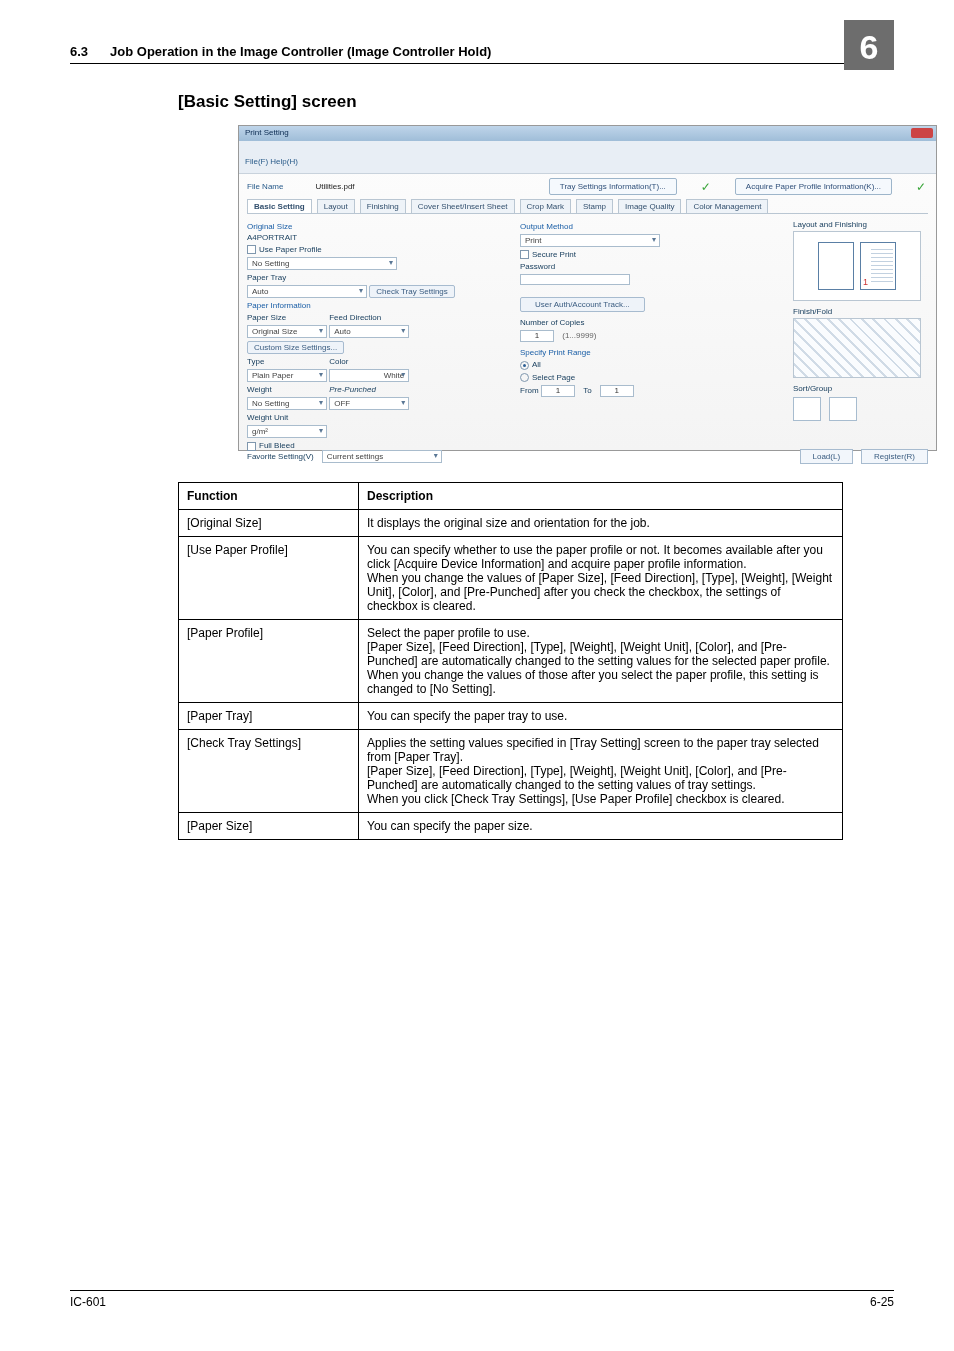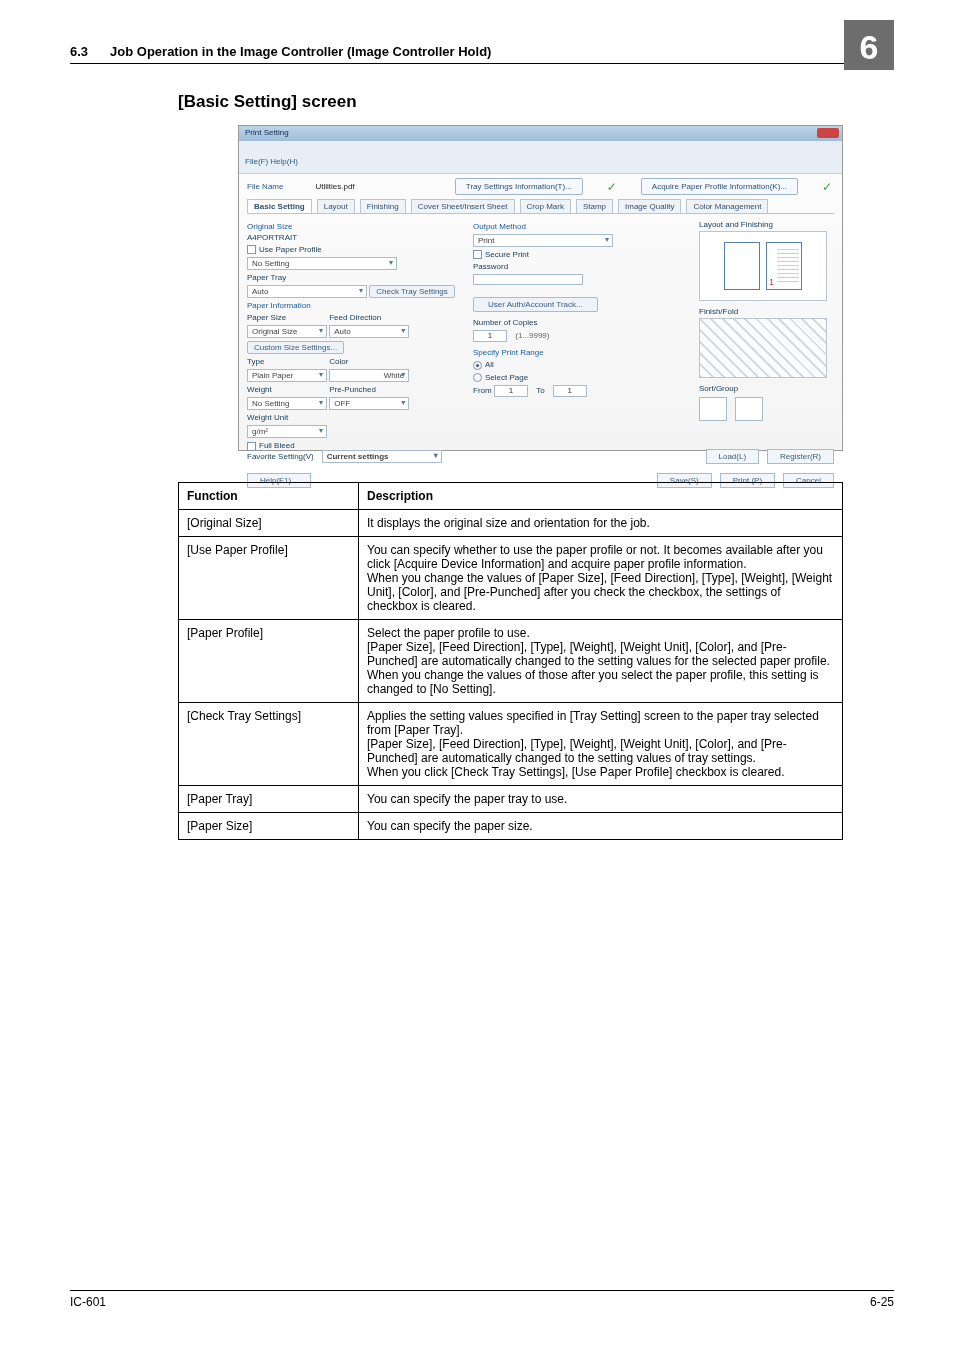--- a/index.html
+++ b/index.html
@@ -46,21 +46,21 @@
     position: absolute;
     left: 178px;
     top: 92px;
     font-size: 17px;
     font-weight: bold;
   }
   .shot {
     position: absolute;
     left: 238px;
     top: 125px;
-    width: 605px;
+    width: 699px;
     height: 326px;
     border: 1px solid #999;
     background: linear-gradient(#fdfdfd,#f4f4f4);
     font-size: 8px;
     color: #133a5a;
   }
   .shot-titlebar {
     height: 15px;
     background: linear-gradient(#bfd5ea,#9fbdd8);
     padding: 2px 6px;
@@ -223,21 +223,21 @@
         <div class="rowline">
           <span style="display:inline-block;width:80px;">Type</span>
           <span style="display:inline-block;width:80px;">Color</span>
         </div>
         <div class="rowline">
           <span class="dd" style="width:80px;">Plain Paper</span>
           <span class="dd" style="width:80px;text-align:right;">White</span>
         </div>
         <div class="rowline">
           <span style="display:inline-block;width:80px;">Weight</span>
-          <span style="display:inline-block;width:80px;">Pre-Punched</span>
+          <span style="display:inline-block;width:80px;font-style:italic;">Pre-Punched</span>
         </div>
         <div class="rowline">
           <span class="dd" style="width:80px;">No Setting</span>
           <span class="dd" style="width:80px;">OFF</span>
         </div>
         <div class="rowline">Weight Unit</div>
         <div class="rowline"><span class="dd" style="width:80px;">g/m²</span></div>
         <div class="rowline"><span class="chk"></span><span>Full Bleed</span></div>
       </div>
 
@@ -277,31 +277,24 @@
         <div style="margin-top:6px;">Sort/Group</div>
         <div class="sort-ico">
               <div></div>
               <div></div>
             </div>
       </div>
     </div>
 
     <div class="footer-row">
       <span>Favorite Setting(V)</span>
-      <span class="dd" style="width:120px;font-weight:bold;">Current settings</span>
+      <span class="dd" style="width:120px;">Current settings</span>
       <span style="margin-left:auto;"></span>
       <span class="ftr-btn">Load(L)</span>
       <span class="ftr-btn">Register(R)</span>
-    </div>
-    <div style="position:absolute;left:8px;right:8px;bottom:-18px;display:flex;align-items:center;gap:8px;">
-      <span class="ftr-btn">Help(F1)...</span>
-      <span style="margin-left:auto;"></span>
-      <span class="ftr-btn">Save(S)</span>
-      <span class="ftr-btn">Print (P)</span>
-      <span class="ftr-btn">Cancel</span>
     </div>
   </div>
 </div>
 
 <table class="ftable">
   <tbody>
         <tr>
     <th>Function</th>
     <th>Description</th>
   </tr>
@@ -311,26 +304,26 @@
         </tr>
   <tr>
           <td>[Use Paper Profile]</td>
           <td>You can specify whether to use the paper profile or not. It becomes available after you click [Acquire Device Information] and acquire paper profile information.<br>When you change the values of [Paper Size], [Feed Direction], [Type], [Weight], [Weight Unit], [Color], and [Pre-Punched] after you check the checkbox, the settings of checkbox is cleared.</td>
         </tr>
   <tr>
           <td>[Paper Profile]</td>
           <td>Select the paper profile to use.<br>[Paper Size], [Feed Direction], [Type], [Weight], [Weight Unit], [Color], and [Pre-Punched] are automatically changed to the setting values for the selected paper profile.<br>When you change the values of those after you select the paper profile, this setting is changed to [No Setting].</td>
         </tr>
   <tr>
+          <td>[Paper Tray]</td>
+          <td>You can specify the paper tray to use.</td>
+        </tr>
+  <tr>
           <td>[Check Tray Settings]</td>
           <td>Applies the setting values specified in [Tray Setting] screen to the paper tray selected from [Paper Tray].<br>[Paper Size], [Feed Direction], [Type], [Weight], [Weight Unit], [Color], and [Pre-Punched] are automatically changed to the setting values of tray settings.<br>When you click [Check Tray Settings], [Use Paper Profile] checkbox is cleared.</td>
-        </tr>
-  <tr>
-          <td>[Paper Tray]</td>
-          <td>You can specify the paper tray to use.</td>
         </tr>
   <tr>
           <td>[Paper Size]</td>
           <td>You can specify the paper size.</td>
         </tr>
 </tbody>
     </table>
 
 <div class="footer">
   <span>IC-601</span>

